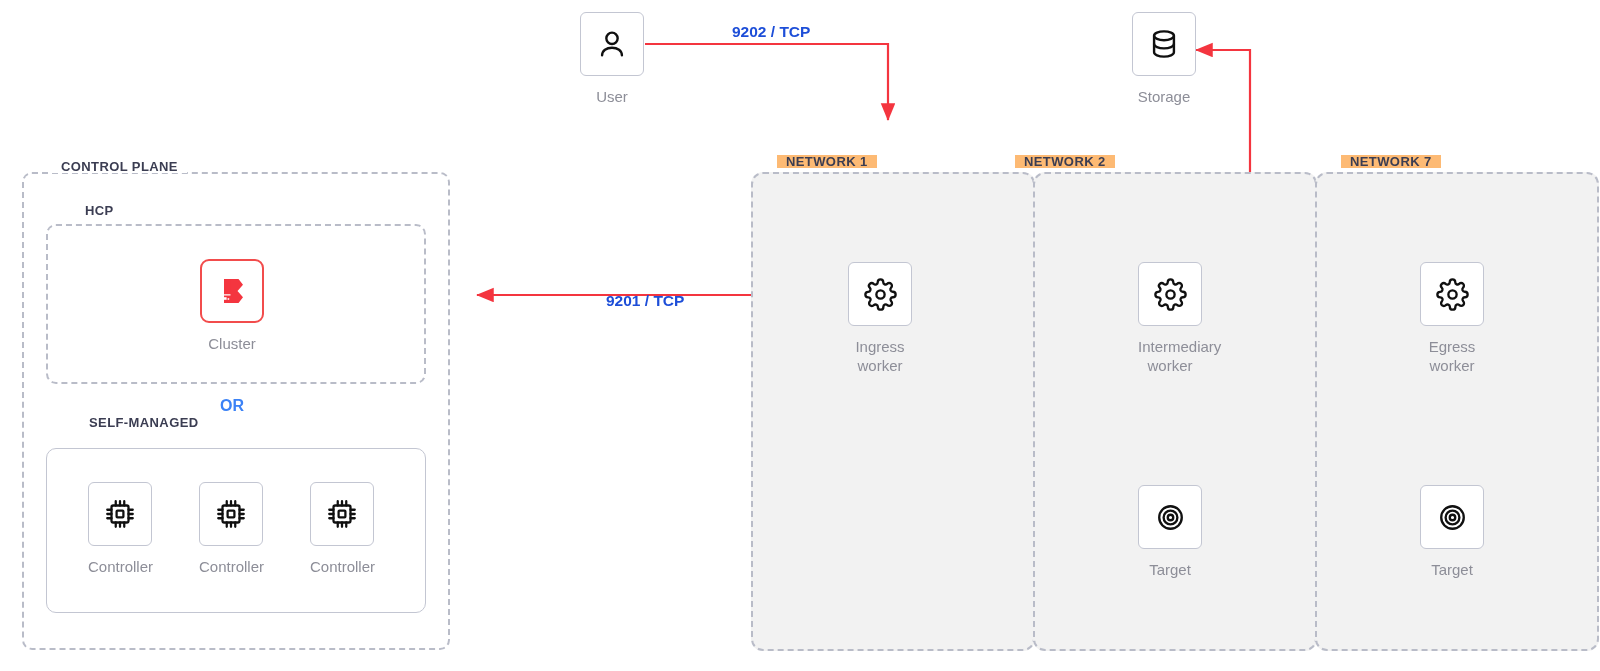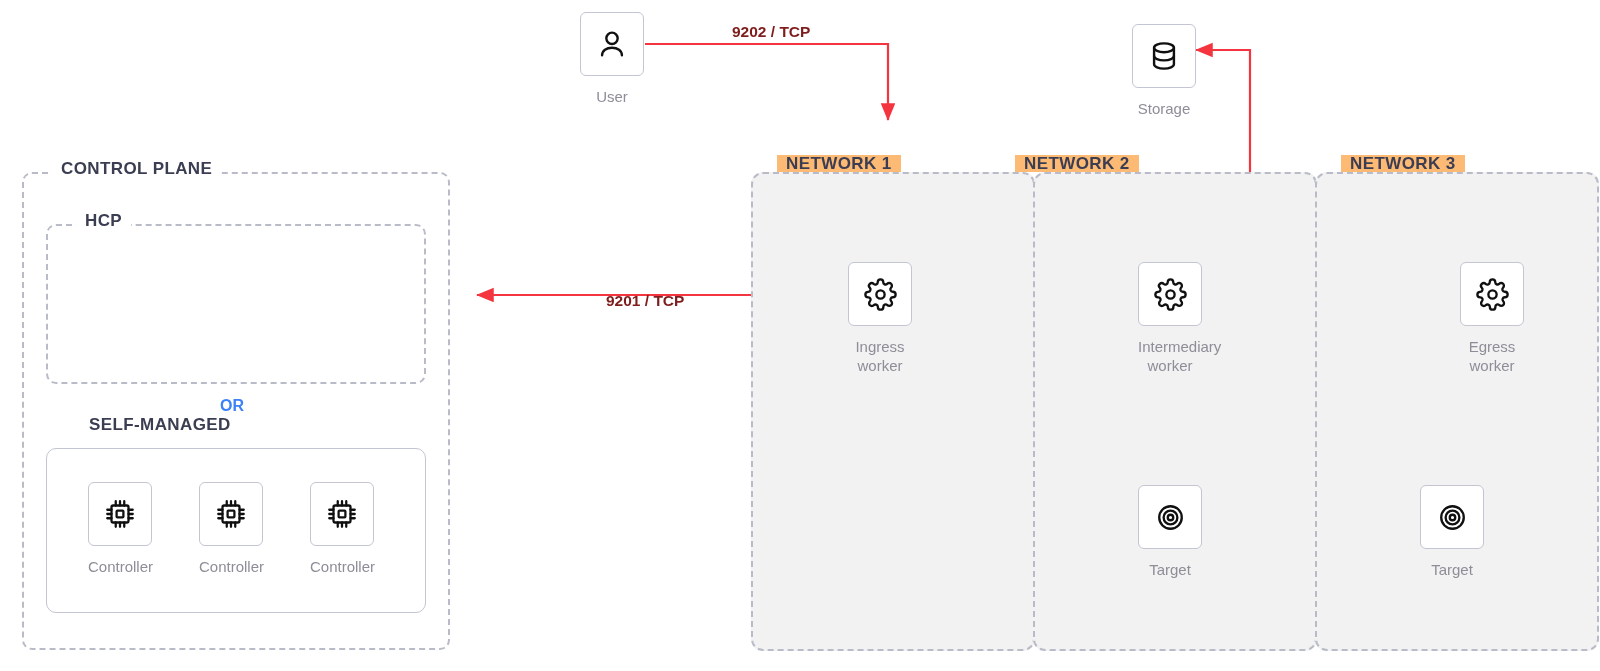--- a/index.html
+++ b/index.html
@@ -24,21 +24,21 @@
     position: absolute;
     border: 2px dashed #b9bcc8;
     border-radius: 10px;
     box-sizing: border-box;
   }
   .group-box.solid { border-style: solid; border-width: 1.5px; border-color: #c3c6d2; }
   .group-label {
     position: absolute;
     background: #ffffff;
     padding: 0 9px;
-    font-size: 17px;
+    font-size: 13px;
     font-weight: bold;
     letter-spacing: 0.4px;
     color: #3b3d52;
     white-space: nowrap;
     line-height: 1;
   }
   .group-label.on-gray { background: #fdba74; }
 
   .net-box {
     position: absolute;
@@ -83,21 +83,21 @@
   }
 
   
   .edge-label {
     position: absolute;
     font-size: 15.5px;
     font-weight: bold;
     white-space: nowrap;
     line-height: 1;
   }
-  .edge-label.red  { color: #7f1d1d; }
+  .edge-label.red  { color: #1d4ed8; }
   .edge-label.gray { color: #9a9ba5; }
 
   svg.overlay {
     position: absolute;
     left: 0; top: 0;
     width: 1600px; height: 671px;
     pointer-events: none;
     overflow: visible;
   }
 </style>
@@ -140,22 +140,34 @@
   <div class="edge-label red" style="left:1274px; top:269px;">9202 / TCP</div>
 
   <div class="edge-label gray" style="left:1189px; top:424px;"># / TCP</div>
 
   <div class="edge-label red" style="left:1474px; top:424px;"># / TCP</div>
 
   <div class="group-box" style="left:22px; top:172px; width:428px; height:478px;"></div>
   <div class="group-label" style="left:52px; top:160px;">CONTROL PLANE</div>
 
   <div class="group-box" style="left:46px; top:224px; width:380px; height:160px;"></div>
-  <div class="group-label" style="left:76px; top:212px;">HCP</div>
-
+  <div class="group-label" style="left:76px; top:204px;">HCP</div>
+
+  <div class="node" style="left:200px; top:259px; width:64px;">
+    <div class="node-icon brand">
+      <svg width="36" height="36" viewBox="0 0 36 36" aria-hidden="true">
+        <path d="M10 6 L24.5 6 L29 11.8 L23.5 18 L29 24.2 L24.5 30 L10 30 L10 22.5 L16.5 22.5
+                 L16.5 21.2 L10 21.2 Z" fill="#f4353f"></path>
+        <rect x="10" y="24.2" width="2.6" height="2.6" fill="#ffffff"></rect>
+        <rect x="13.6" y="25.2" width="1.6" height="1.6" fill="#ffffff"></rect>
+        <rect x="10" y="6" width="6.4" height="13.6" fill="#f4353f"></rect>
+      </svg>
+    </div>
+    <div class="node-label">Cluster</div>
+  </div>
 
   <div class="or-label" style="left:190px; top:397px; width:84px;">OR</div>
 
   <div class="group-box solid" style="left:46px; top:448px; width:380px; height:165px;"></div>
   <div class="group-label" style="left:80px; top:416px;">SELF-MANAGED</div>
 
   <div class="node" style="left:88px; top:482px; width:64px;">
     <div class="node-icon">
       <svg width="34" height="34" viewBox="0 0 24 24" fill="none" stroke="#101010" stroke-width="1.6" stroke-linecap="round" stroke-linejoin="round" aria-hidden="true">
         <rect x="6" y="6" width="12" height="12" rx="1.2"></rect>
@@ -194,21 +206,21 @@
   <div class="node" style="left:580px; top:12px; width:64px;">
     <div class="node-icon">
       <svg width="34" height="34" viewBox="0 0 24 24" fill="none" stroke="#101010" stroke-width="1.7" stroke-linecap="round" stroke-linejoin="round" aria-hidden="true">
         <circle cx="12" cy="8" r="4"></circle>
         <path d="M5 20c0-3.4 3.1-5.4 7-5.4s7 2 7 5.4"></path>
       </svg>
     </div>
     <div class="node-label">User</div>
   </div>
 
-  <div class="node" style="left:1132px; top:24px; width:64px;">
+  <div class="node" style="left:1132px; top:12px; width:64px;">
     <div class="node-icon">
       <svg width="34" height="34" viewBox="0 0 24 24" fill="none" stroke="#101010" stroke-width="1.7" stroke-linecap="round" stroke-linejoin="round" aria-hidden="true">
         <ellipse cx="12" cy="6.2" rx="7" ry="3.1"></ellipse>
         <path d="M5 6.2v11.6c0 1.7 3.1 3.1 7 3.1s7-1.4 7-3.1V6.2"></path>
         <path d="M5 12c0 1.7 3.1 3.1 7 3.1s7-1.4 7-3.1"></path>
       </svg>
     </div>
     <div class="node-label">Storage</div>
   </div>
 
@@ -245,23 +257,23 @@
       <svg width="33" height="33" viewBox="0 0 24 24" fill="none" stroke="#101010" stroke-width="1.7" aria-hidden="true">
         <circle cx="12" cy="12" r="8.2"></circle>
         <circle cx="12" cy="12" r="5"></circle>
         <circle cx="12" cy="12" r="2"></circle>
       </svg>
     </div>
     <div class="node-label">Target</div>
   </div>
 
   <div class="net-box" style="left:1315px; top:172px; width:284px; height:479px;"></div>
-  <div class="group-label on-gray" style="left:1341px; top:155px;">NETWORK 3</div>
-
-  <div class="node" style="left:1420px; top:262px; width:64px;margin-left:40px;">
+  <div class="group-label on-gray" style="left:1341px; top:155px;">NETWORK 7</div>
+
+  <div class="node" style="left:1420px; top:262px; width:64px;">
     <div class="node-icon">
       <svg width="33" height="33" viewBox="0 0 24 24" fill="none" stroke="#101010" stroke-width="1.7" stroke-linecap="round" stroke-linejoin="round" aria-hidden="true">
         <circle cx="12" cy="12" r="3"></circle>
         <path d="M19.4 15a1.65 1.65 0 0 0 .33 1.82l.06.06a2 2 0 1 1-2.83 2.83l-.06-.06a1.65 1.65 0 0 0-1.82-.33 1.65 1.65 0 0 0-1 1.51V21a2 2 0 1 1-4 0v-.09A1.65 1.65 0 0 0 9 19.4a1.65 1.65 0 0 0-1.82.33l-.06.06a2 2 0 1 1-2.83-2.83l.06-.06a1.65 1.65 0 0 0 .33-1.82 1.65 1.65 0 0 0-1.51-1H3a2 2 0 1 1 0-4h.09A1.65 1.65 0 0 0 4.6 9a1.65 1.65 0 0 0-.33-1.82l-.06-.06a2 2 0 1 1 2.83-2.83l.06.06a1.65 1.65 0 0 0 1.82.33H9a1.65 1.65 0 0 0 1-1.51V3a2 2 0 1 1 4 0v.09a1.65 1.65 0 0 0 1 1.51 1.65 1.65 0 0 0 1.82-.33l.06-.06a2 2 0 1 1 2.83 2.83l-.06.06a1.65 1.65 0 0 0-.33 1.82V9a1.65 1.65 0 0 0 1.51 1H21a2 2 0 1 1 0 4h-.09a1.65 1.65 0 0 0-1.51 1z"></path>
       </svg>
     </div>
     <div class="node-label">Egress
 worker</div>
   </div>
 

